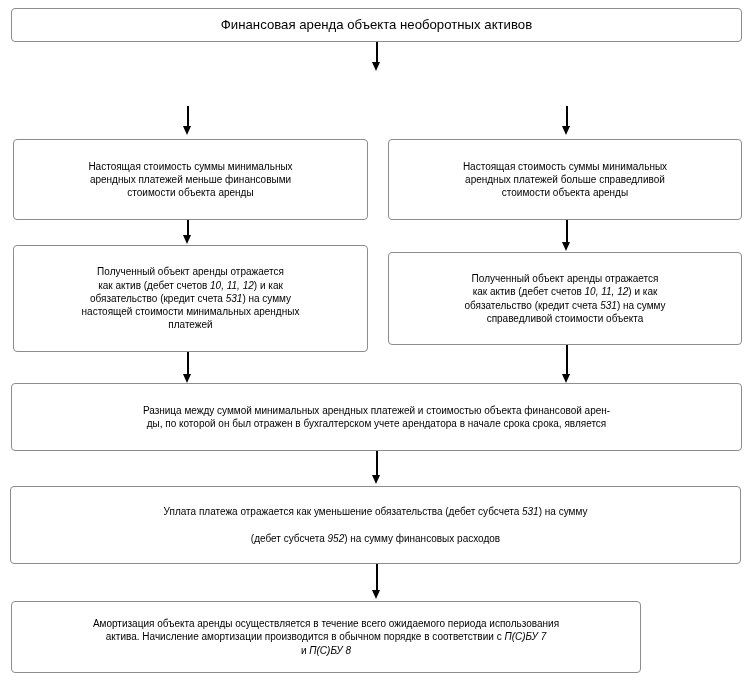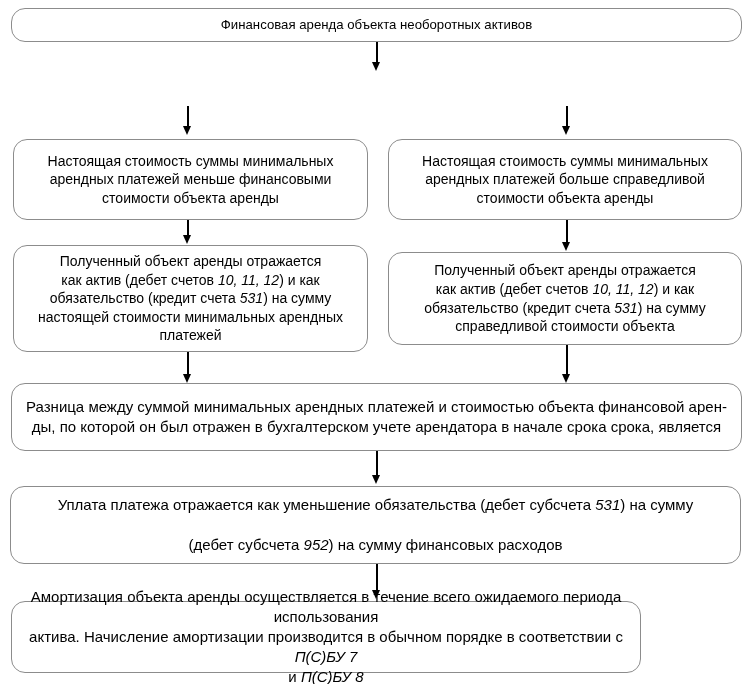--- a/index.html
+++ b/index.html
@@ -15,37 +15,37 @@
     position: relative;
     width: 753px;
     height: 684px;
     background: #ffffff;
     overflow: hidden;
   }
   .node {
     position: absolute;
     box-sizing: border-box;
     border: 1px solid #8c8c8c;
-    border-radius: 14px;
+    border-radius: 4px;
     background: #ffffff;
     display: flex;
     align-items: center;
     justify-content: center;
     text-align: center;
     color: #000000;
     line-height: 1.33;
     padding: 4px 10px;
   }
   .node .txt {
     display: block;
     width: 100%;
   }
   .f13 { font-size: 13.2px; }
-  .f12 { font-size: 14px; }
-  .f115 { font-size: 15px; }
+  .f12 { font-size: 10px; }
+  .f115 { font-size: 10px; }
 
   
   .conn {
     position: absolute;
     width: 1.6px;
     background: #000000;
   }
   .arrowhead {
     position: absolute;
     width: 0;

